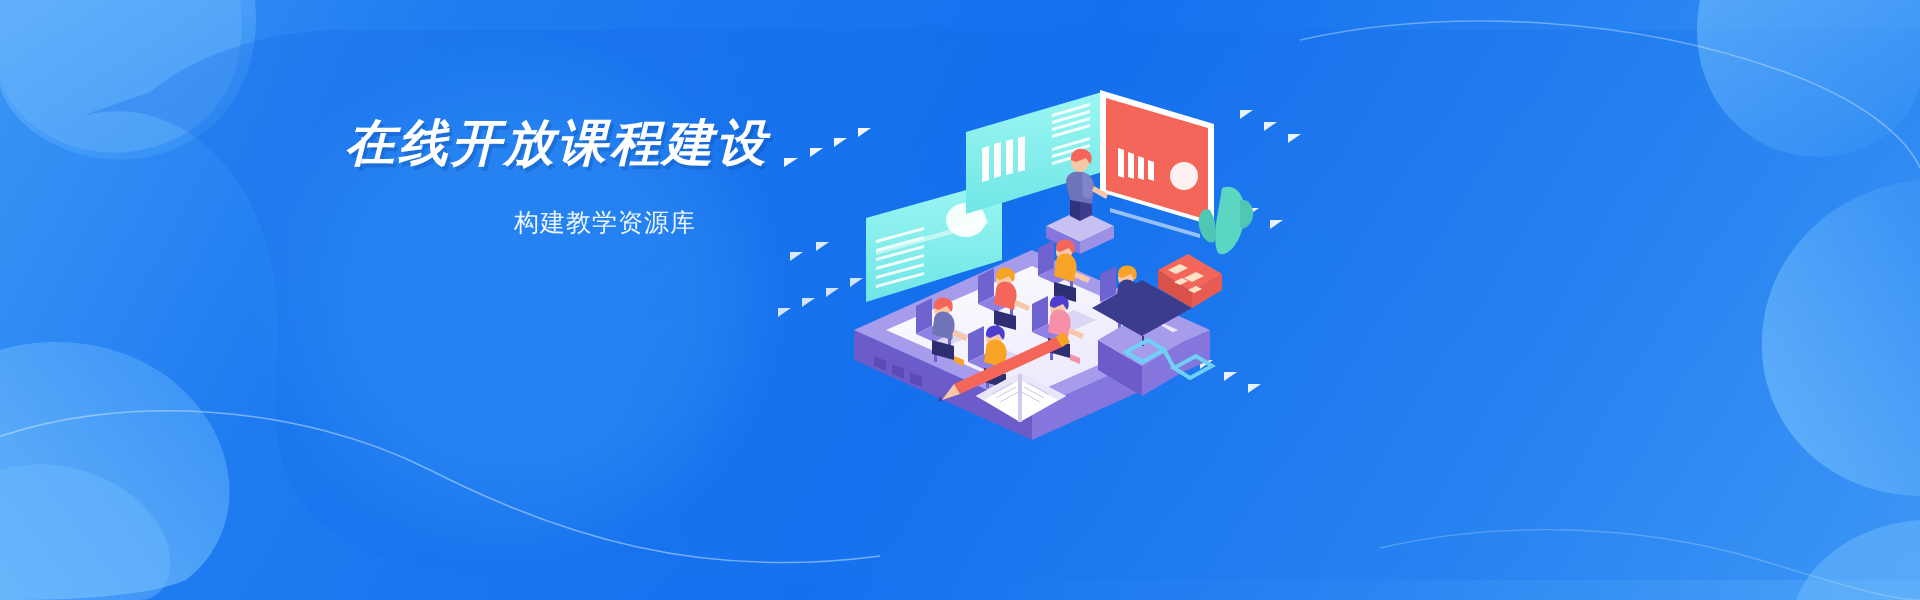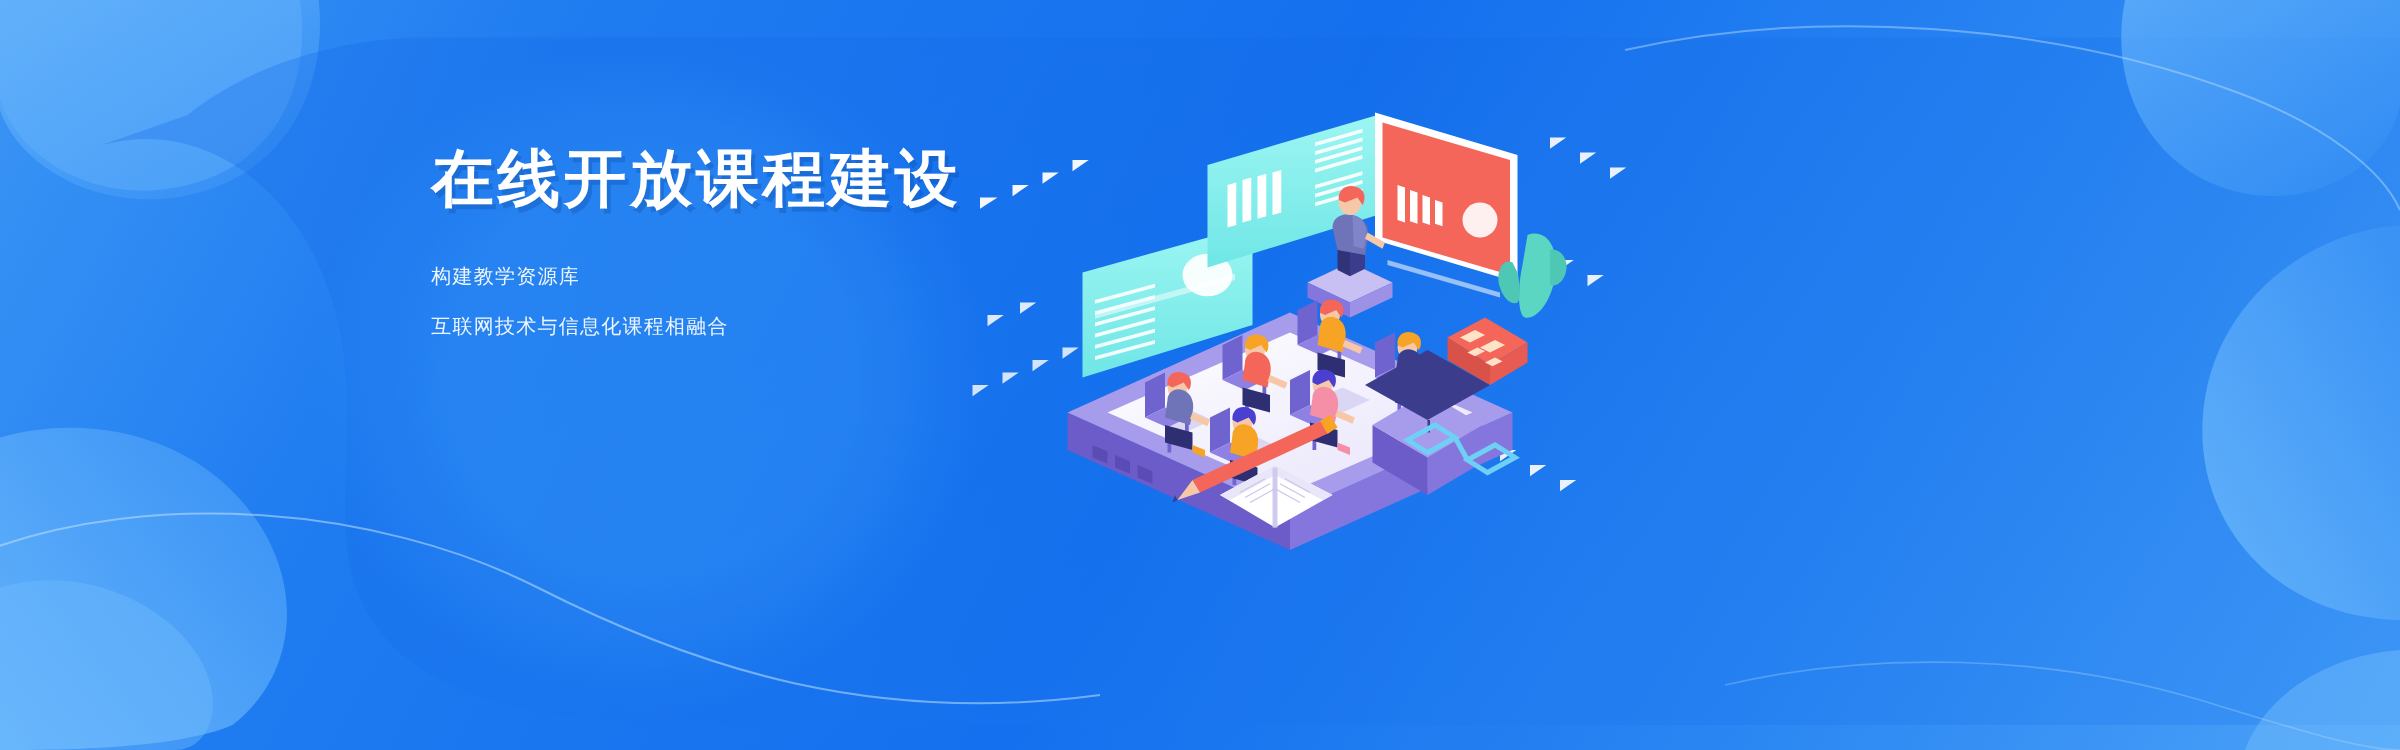--- a/index.html
+++ b/index.html
@@ -10,24 +10,24 @@
           background:linear-gradient(118deg,#3b95f5 0%,#1e7bf0 22%,#1470ee 50%,#2a86f2 76%,#4ba2f8 100%);}
 
   
   .bg-layer{position:absolute;inset:0;overflow:hidden;}
   .bg-layer svg{position:absolute;top:0;left:0;width:1920px;height:600px;display:block;}
 
   
   .copy{position:absolute;left:345px;top:112px;width:520px;}
   .title{font-size:50px;font-weight:bold;color:#ffffff;letter-spacing:3px;
          line-height:62px;margin:0;
-         text-shadow:3px 4px 0 rgba(10,72,160,.30);white-space:nowrap;}
+         text-shadow:3px 4px 0 rgba(10,72,160,.30);white-space:nowrap;font-style:italic;}
   .sub{margin-top:28px;}
-  .sub-line{font-size:16px;color:#eef6ff;line-height:40px;letter-spacing:1px;
-            white-space:nowrap;font-weight:400;}
+  .sub-line{font-size:25px;color:#eef6ff;line-height:40px;letter-spacing:1px;
+            white-space:nowrap;font-weight:400;text-align:center;}
 
   
   .illus{position:absolute;left:770px;top:40px;width:560px;height:400px;}
   .illus svg{display:block;width:560px;height:400px;overflow:visible;}
 </style>
 </head>
 <body>
 
 <div class="banner">
 
@@ -73,21 +73,20 @@
       <path d="M-10,440 C120,392 300,404 430,470 C560,536 700,580 880,556" fill="none" stroke="#bfe0ff" stroke-width="1.6" opacity="0.55"></path>
       <path d="M1300,40 C1450,6 1640,18 1790,74 C1860,100 1906,136 1920,168" fill="none" stroke="#bfe0ff" stroke-width="1.6" opacity="0.45"></path>
       <path d="M1380,548 C1500,520 1640,524 1760,560 C1838,584 1890,600 1920,600" fill="none" stroke="#bfe0ff" stroke-width="1.4" opacity="0.30"></path>
     </svg>
   </div>
 
   <div class="copy">
     <h1 class="title">在线开放课程建设</h1>
     <div class="sub">
       <div class="sub-line">构建教学资源库</div>
-      <div class="sub-line">互联网技术与信息化课程相融合</div>
     </div>
   </div>
 
   <div class="illus">
     <svg viewBox="0 0 560 400">
       <defs>
         <linearGradient id="scr" x1="0" y1="0" x2="0" y2="1">
           <stop offset="0%" stop-color="#9cf6f2"></stop>
           <stop offset="100%" stop-color="#6fe6e6"></stop>
         </linearGradient>

